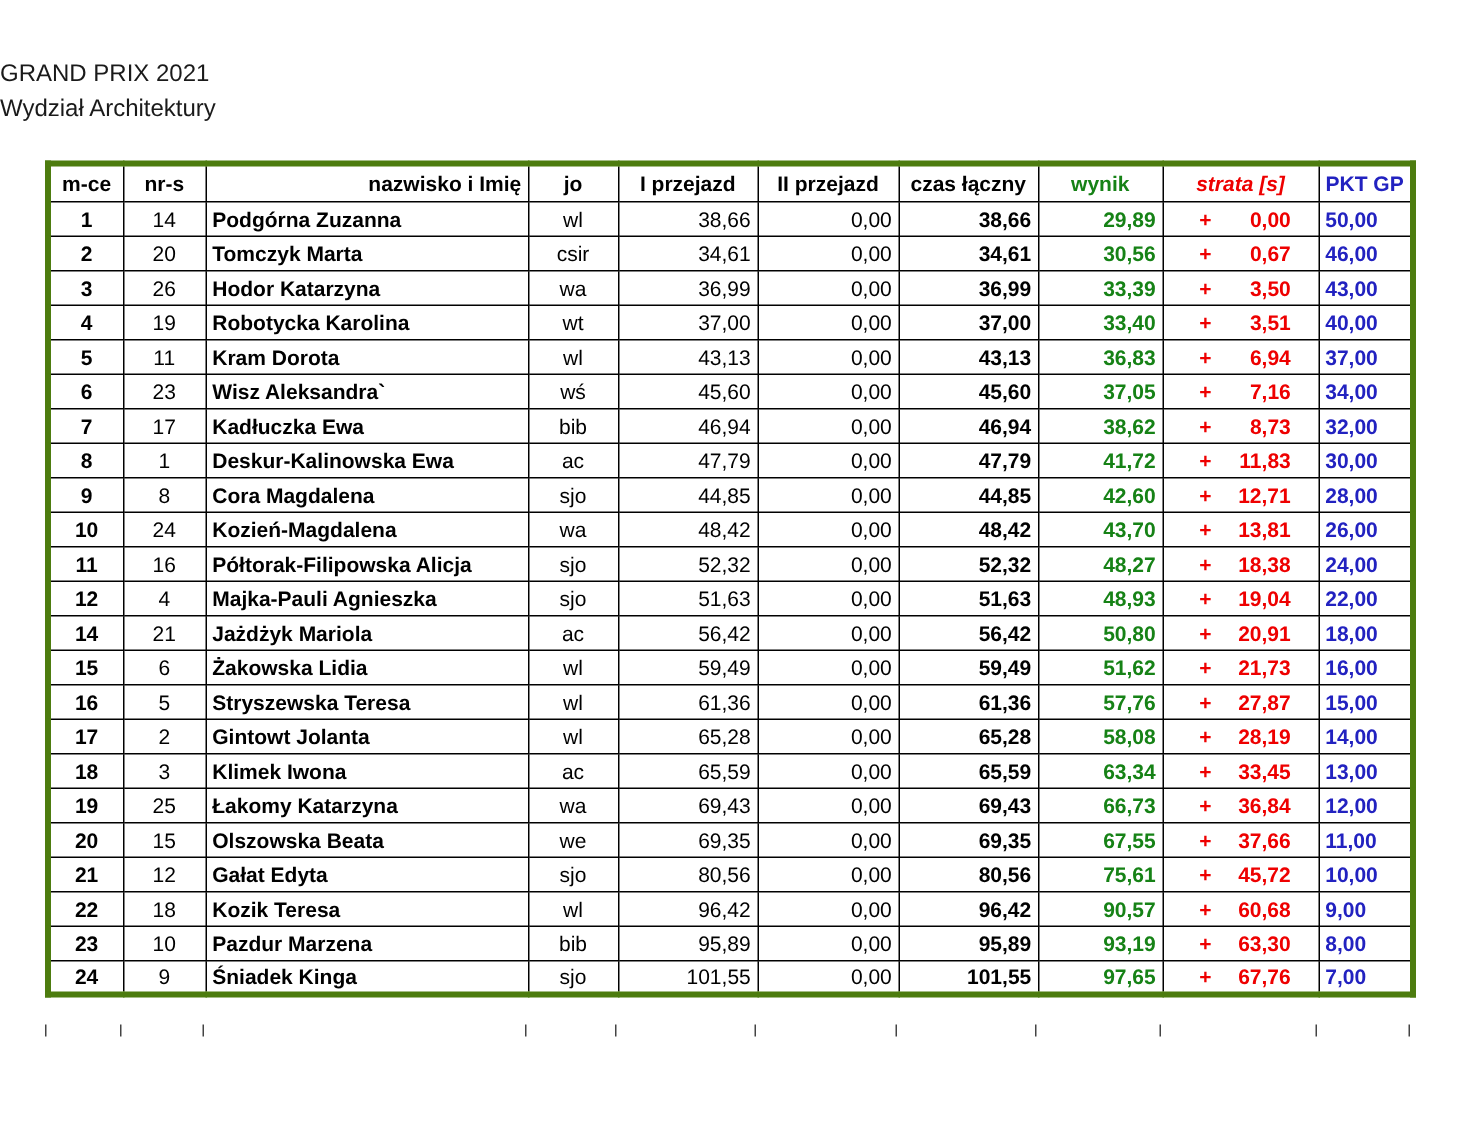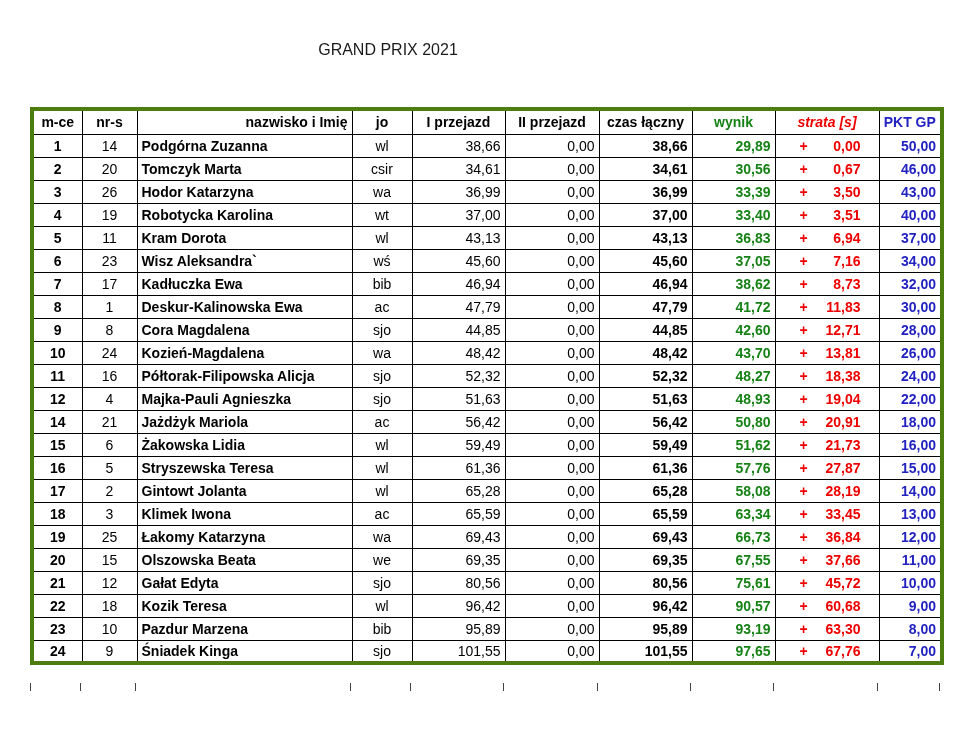--- a/index.html
+++ b/index.html
@@ -9,21 +9,20 @@
     background: #ffffff;
     font-family: "Liberation Sans", sans-serif;
     color: #000;
     overflow: hidden;
   }
   .page { position: relative; width: 972px; height: 754px; }
 
   .title-block {
     position: absolute;
     left: 0; top: 38px; width: 776px;
-    text-align: center;
     font-size: 16px;
     line-height: 23px;
     color: #1a1a1a;
   }
 
   table.results {
     position: absolute;
     left: 30px; top: 107px;
     border-collapse: collapse;
     table-layout: fixed;
@@ -46,32 +45,33 @@
 
   .c-place  { text-align: center; font-weight: bold; }
   .c-bib    { text-align: center; }
   .c-name   { text-align: left; font-weight: bold; padding-left: 6px; }
   .c-jo     { text-align: center; }
   .c-run1, .c-run2 { text-align: right; padding-right: 18px; }
   .c-total  { text-align: right; padding-right: 18px; font-weight: bold; }
   .c-result { text-align: right; padding-right: 15px; font-weight: bold; color: var(--result-color); }
   .c-loss   { font-weight: bold; color: var(--loss-color); padding: 0; }
   .loss-wrap { display: flex; justify-content: space-between; align-items: center; padding: 0 14px 0 20px; }
-  .c-points { text-align: right; padding-right: 12px; font-weight: bold; color: var(--points-color); margin-top: 32px; }
+  .c-points { padding-right: 12px; font-weight: bold; color: var(--points-color); margin-top: 32px; }
 
   .stub-row { position: absolute; left: 30px; top: 683px; width: 910px; height: 8px; }
   .stub-row span { position: absolute; top: 0; width: 1px; height: 8px; background: #444; }
 </style>
 </head>
 <body>
 
 <div class="page">
 
   <div class="title-block">
     <div>GRAND PRIX 2021</div>
+    <div>Wydział Architektury</div>
   </div>
 
   <table class="results">
     <colgroup>
       <col style="width:50px">
         <col style="width:55px">
         <col style="width:215px">
       <col style="width:60px">
         <col style="width:93px">
         <col style="width:94px">

